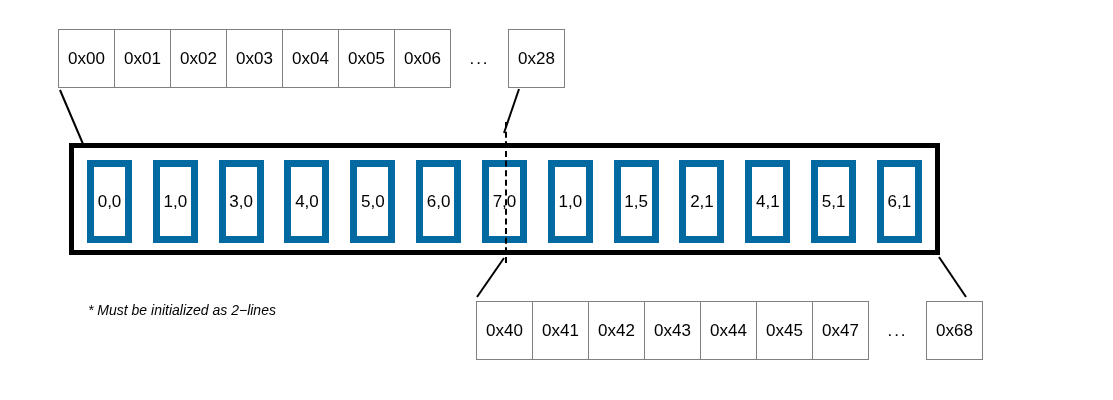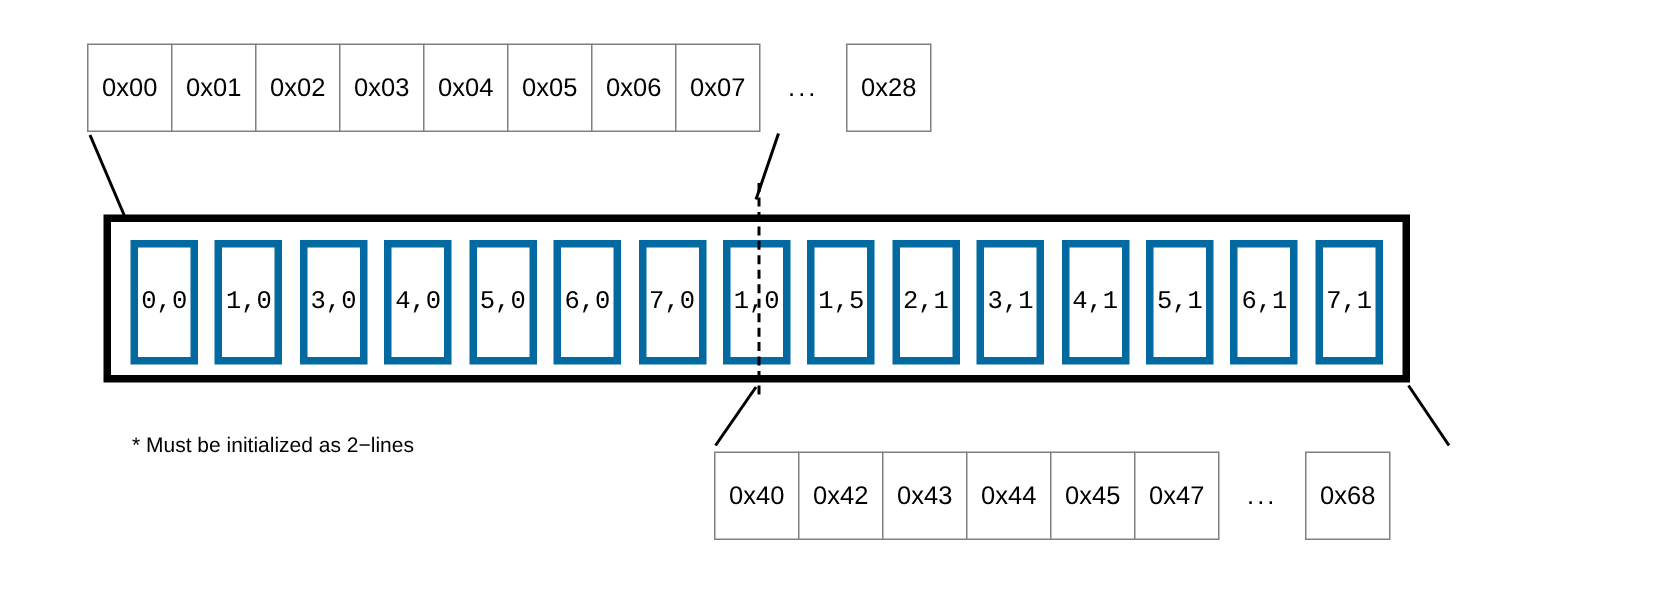--- a/index.html
+++ b/index.html
@@ -68,49 +68,49 @@
     top: 160px;
     width: 835px;
     height: 83px;
     display: flex;
     justify-content: space-between;
     align-items: stretch;
   }
   .word-cell {
     width: 45px;
     box-sizing: border-box;
-    border: 5px solid #0369a1;
+    border: 7px solid #0369a1;
     background: #ffffff;
     display: flex;
     align-items: center;
     justify-content: center;
     font-size: 17px;
     line-height: 1;
     color: #000000;
-    font-family: Liberation Mono, monospace;
   }
 
   
   #split-divider {
     position: absolute;
     left: 505px;
     top: 122px;
     width: 0;
     height: 141px;
     border-left: 2px dashed #000000;
   }
 
   
   #caption {
     position: absolute;
     left: 88px;
-    top: 288px;
+    top: 302px;
     font-size: 14px;
     white-space: nowrap;
     color: #000000;
+    font-style: italic;
   }
 
   
   #connectors {
     position: absolute;
     left: 0;
     top: 0;
     width: 1113px;
     height: 400px;
     pointer-events: none;
@@ -123,51 +123,49 @@
 <div id="diagram">
 
   <div class="addr-row" id="top-addr-row" style="left:58px; top:29px;">
     <div class="addr-cell">0x00</div>
     <div class="addr-cell">0x01</div>
     <div class="addr-cell">0x02</div>
     <div class="addr-cell">0x03</div>
     <div class="addr-cell">0x04</div>
     <div class="addr-cell">0x05</div>
     <div class="addr-cell">0x06</div>
-    <div class="addr-cell">0x07</div>
     <div class="addr-gap">...</div>
     <div class="addr-cell detached">0x28</div>
   </div>
 
   <div id="cacheline-box"></div>
 
   <div id="cacheline-inner">
     <div class="word-cell">0,0</div>
     <div class="word-cell">1,0</div>
     <div class="word-cell">3,0</div>
     <div class="word-cell">4,0</div>
     <div class="word-cell">5,0</div>
     <div class="word-cell">6,0</div>
     <div class="word-cell">7,0</div>
     <div class="word-cell">1,0</div>
     <div class="word-cell">1,5</div>
     <div class="word-cell">2,1</div>
-    <div class="word-cell">3,1</div>
     <div class="word-cell">4,1</div>
     <div class="word-cell">5,1</div>
     <div class="word-cell">6,1</div>
-    <div class="word-cell">7,1</div>
   </div>
 
   <div id="split-divider"></div>
 
   <div id="caption">* Must be initialized as 2−lines</div>
 
   <div class="addr-row" id="bottom-addr-row" style="left:476px; top:301px;">
     <div class="addr-cell">0x40</div>
+    <div class="addr-cell">0x41</div>
     <div class="addr-cell">0x42</div>
     <div class="addr-cell">0x43</div>
     <div class="addr-cell">0x44</div>
     <div class="addr-cell">0x45</div>
     <div class="addr-cell">0x47</div>
     <div class="addr-gap">...</div>
     <div class="addr-cell detached">0x68</div>
   </div>
 
   <svg id="connectors" viewBox="0 0 1113 400" xmlns="http://www.w3.org/2000/svg">

